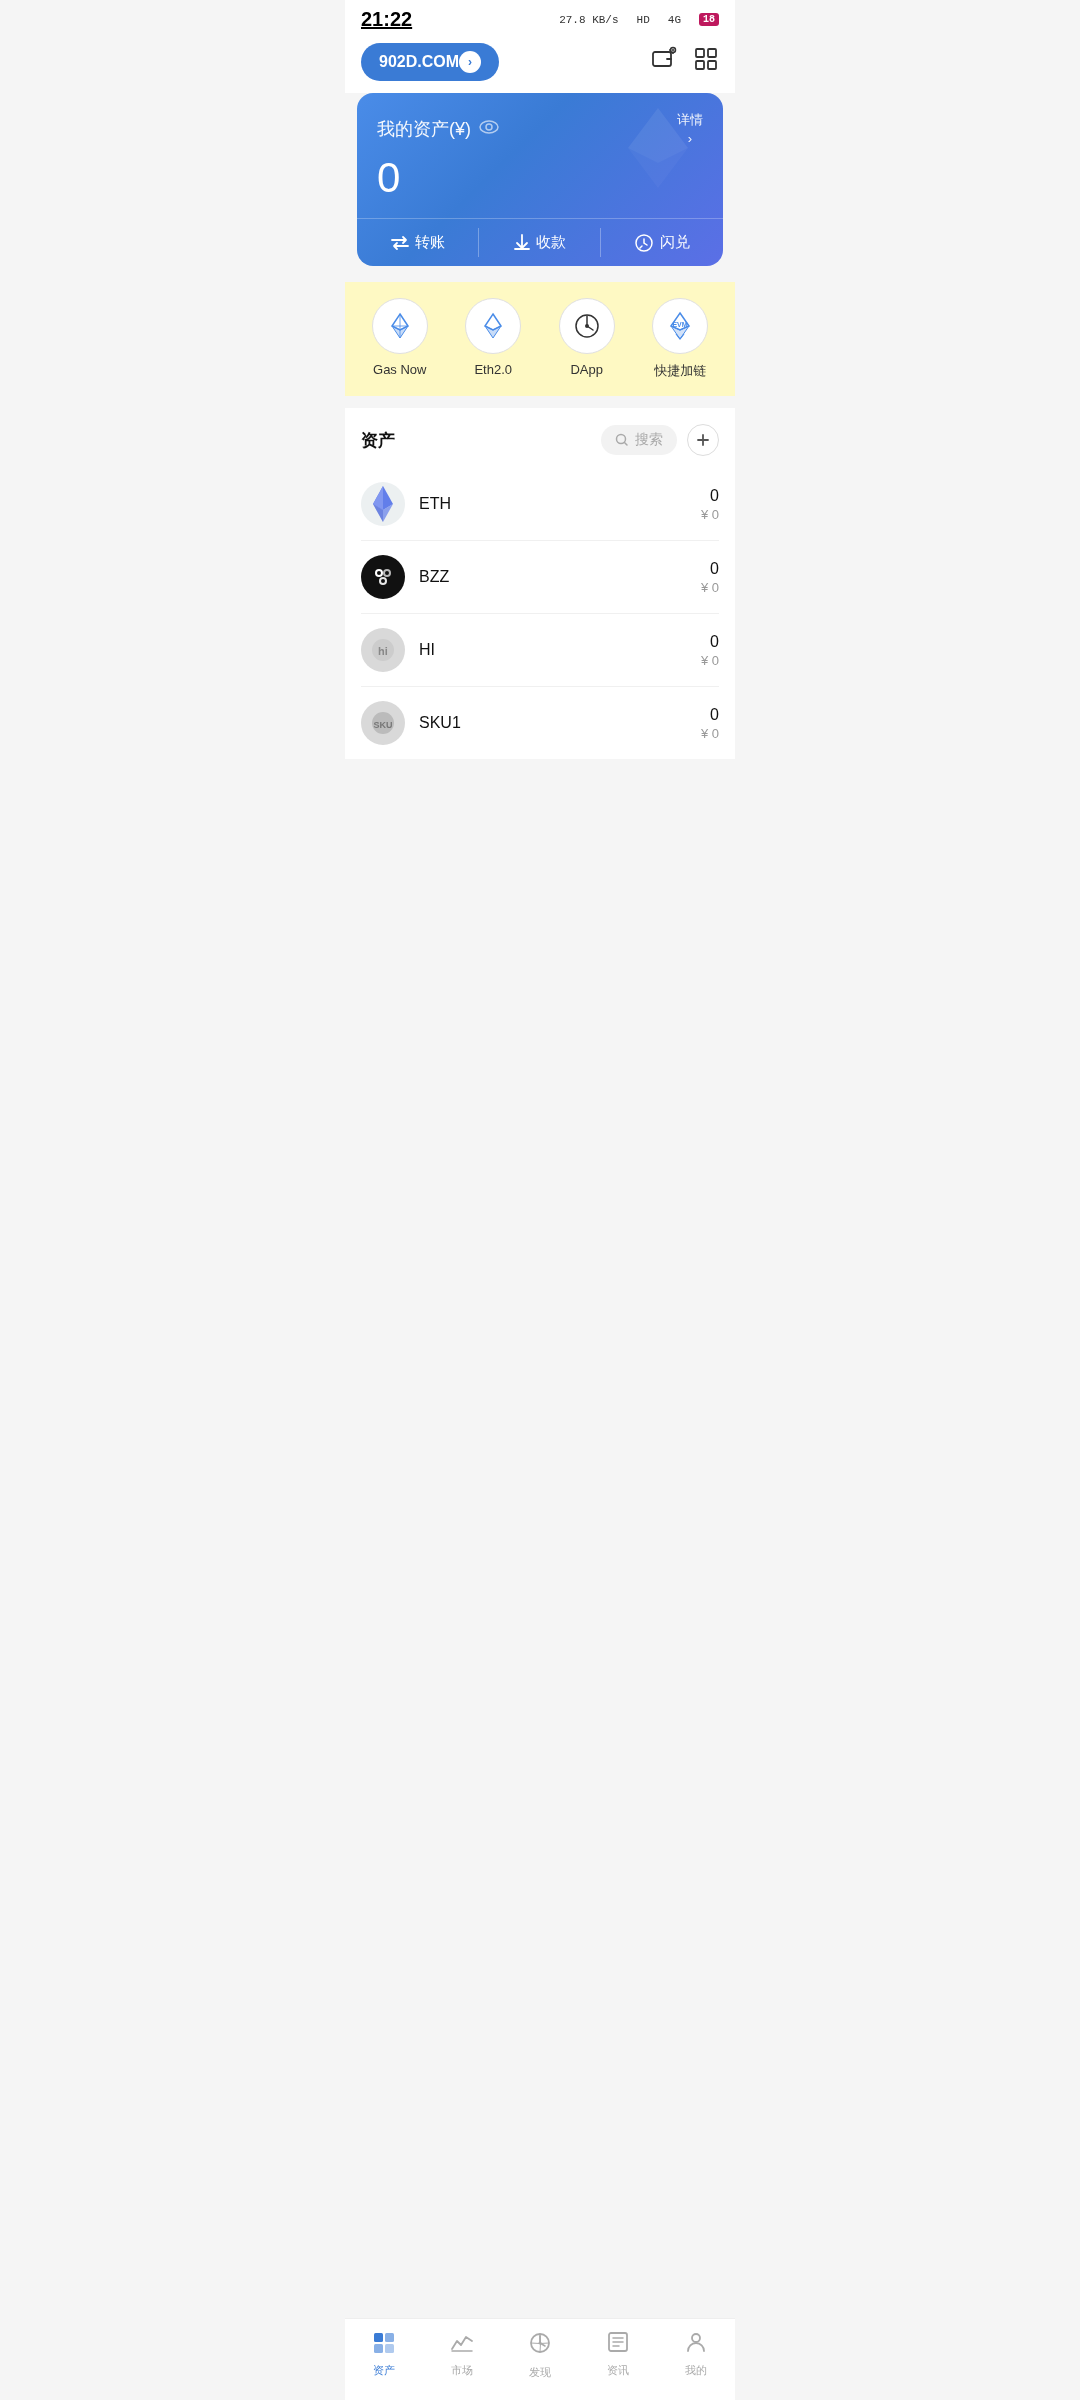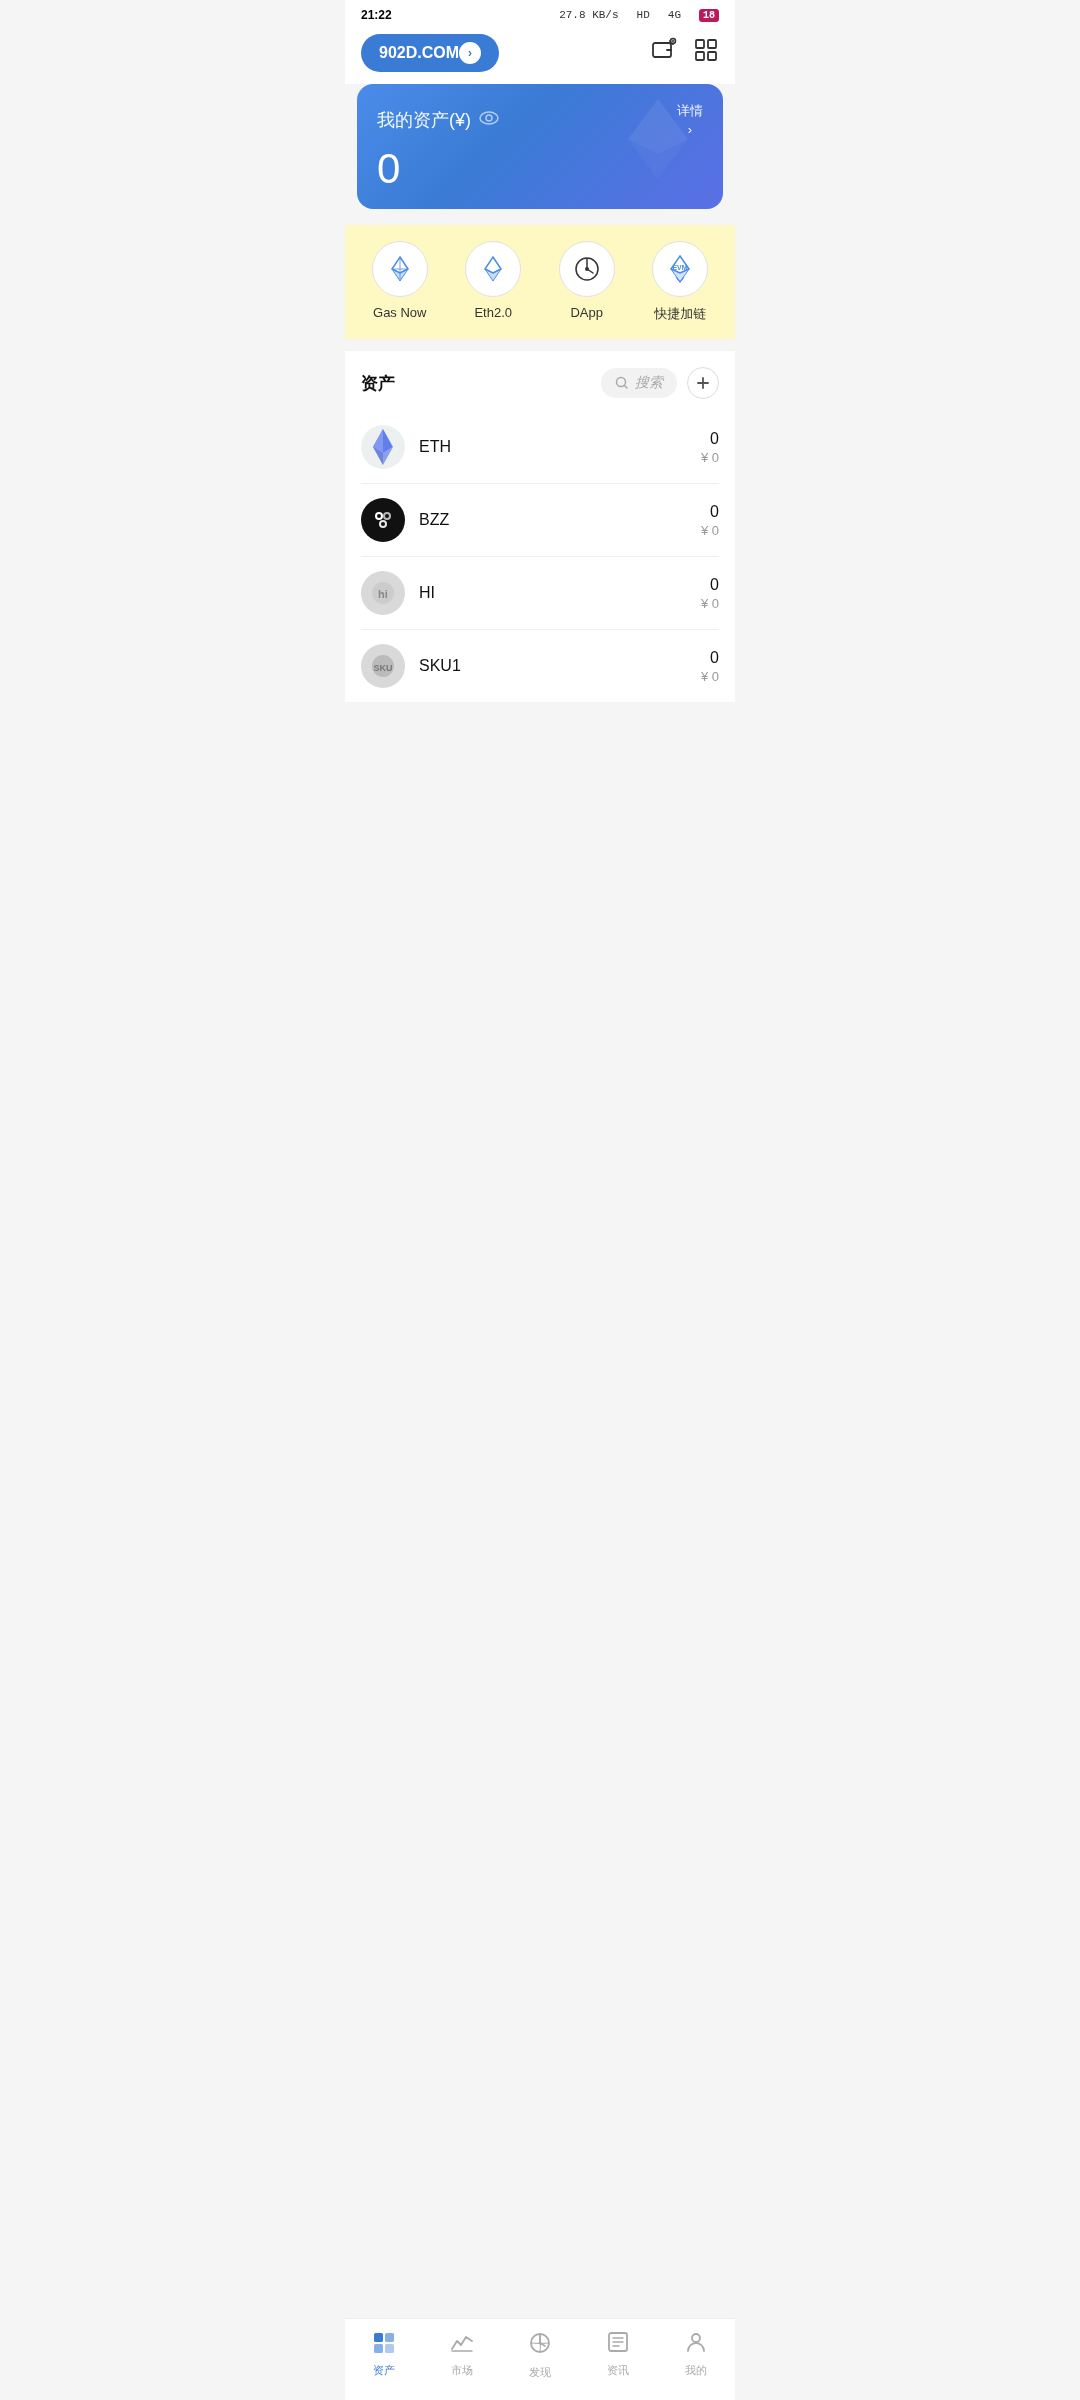--- a/index.html
+++ b/index.html
@@ -16,23 +16,24 @@
 
     
     .status-bar {
       display: flex;
       justify-content: space-between;
       align-items: center;
       padding: 8px 16px 4px;
       background: #fff;
     }
     .status-time {
-      font-size: 12px;
+      font-size: 20px;
       font-weight: 600;
       color: #000;
+      text-decoration: underline;
     }
     .status-icons {
       display: flex;
       align-items: center;
       gap: 18px;
       font-size: 11px;
       color: #333;
       font-family: Liberation Mono, monospace;
     }
     .status-battery {
@@ -223,21 +224,20 @@
     }
     .search-box {
       display: flex;
       align-items: center;
       gap: 6px;
       background: #f2f2f2;
       border-radius: 20px;
       padding: 6px 14px;
       font-size: 14px;
       color: #aaa;
-      font-style: italic;
     }
     .add-btn {
       width: 32px;
       height: 32px;
       border-radius: 50%;
       border: 1.5px solid #ddd;
       background: #fff;
       display: flex;
       align-items: center;
       justify-content: center;
@@ -422,20 +422,44 @@
 
   <div class="eth-watermark">
     <svg width="90" height="90" viewBox="0 0 90 90" fill="none">
       <polygon points="45,5 75,45 45,60 15,45" fill="rgba(255,255,255,0.3)"></polygon>
       <polygon points="45,60 75,45 45,85 15,45" fill="rgba(255,255,255,0.15)"></polygon>
     </svg>
   </div>
 
   <div class="asset-value">0</div>
 
+  <div class="asset-actions">
+    <button class="asset-action-btn">
+      <svg width="18" height="16" viewBox="0 0 18 16" fill="none">
+        <path d="M1 5h14M12 2l3 3-3 3" stroke="white" stroke-width="1.8" stroke-linecap="round" stroke-linejoin="round"></path>
+        <path d="M17 11H3M6 8l-3 3 3 3" stroke="white" stroke-width="1.8" stroke-linecap="round" stroke-linejoin="round"></path>
+      </svg>
+      <span>转账</span>
+    </button>
+    <button class="asset-action-btn">
+      <svg width="16" height="18" viewBox="0 0 16 18" fill="none">
+        <path d="M8 1v12M3 9l5 5 5-5" stroke="white" stroke-width="1.8" stroke-linecap="round" stroke-linejoin="round"></path>
+        <path d="M1 15h14" stroke="white" stroke-width="1.8" stroke-linecap="round"></path>
+      </svg>
+      <span>收款</span>
+    </button>
+    <button class="asset-action-btn">
+      <svg width="20" height="18" viewBox="0 0 20 18" fill="none">
+        <circle cx="10" cy="9" r="8" stroke="white" stroke-width="1.5"></circle>
+        <path d="M10 5v4l3 2" stroke="white" stroke-width="1.5" stroke-linecap="round"></path>
+        <path d="M6 14l2-2" stroke="white" stroke-width="1.5" stroke-linecap="round"></path>
+      </svg>
+      <span>闪兑</span>
+    </button>
+  </div>
 </div>
 
 <div class="quick-menu">
 
   <div class="quick-item">
     <div class="quick-icon-circle">
       <svg width="32" height="32" viewBox="0 0 32 32" fill="none">
         <polygon points="16,4 24,16 16,20 8,16" stroke="#4a8ce8" stroke-width="1.5" fill="none"></polygon>
         <polygon points="16,20 24,16 16,28 8,16" fill="rgba(74,140,232,0.3)" stroke="#4a8ce8" stroke-width="1"></polygon>
         <path d="M16,4 L16,28" stroke="#4a8ce8" stroke-width="0.8"></path>

